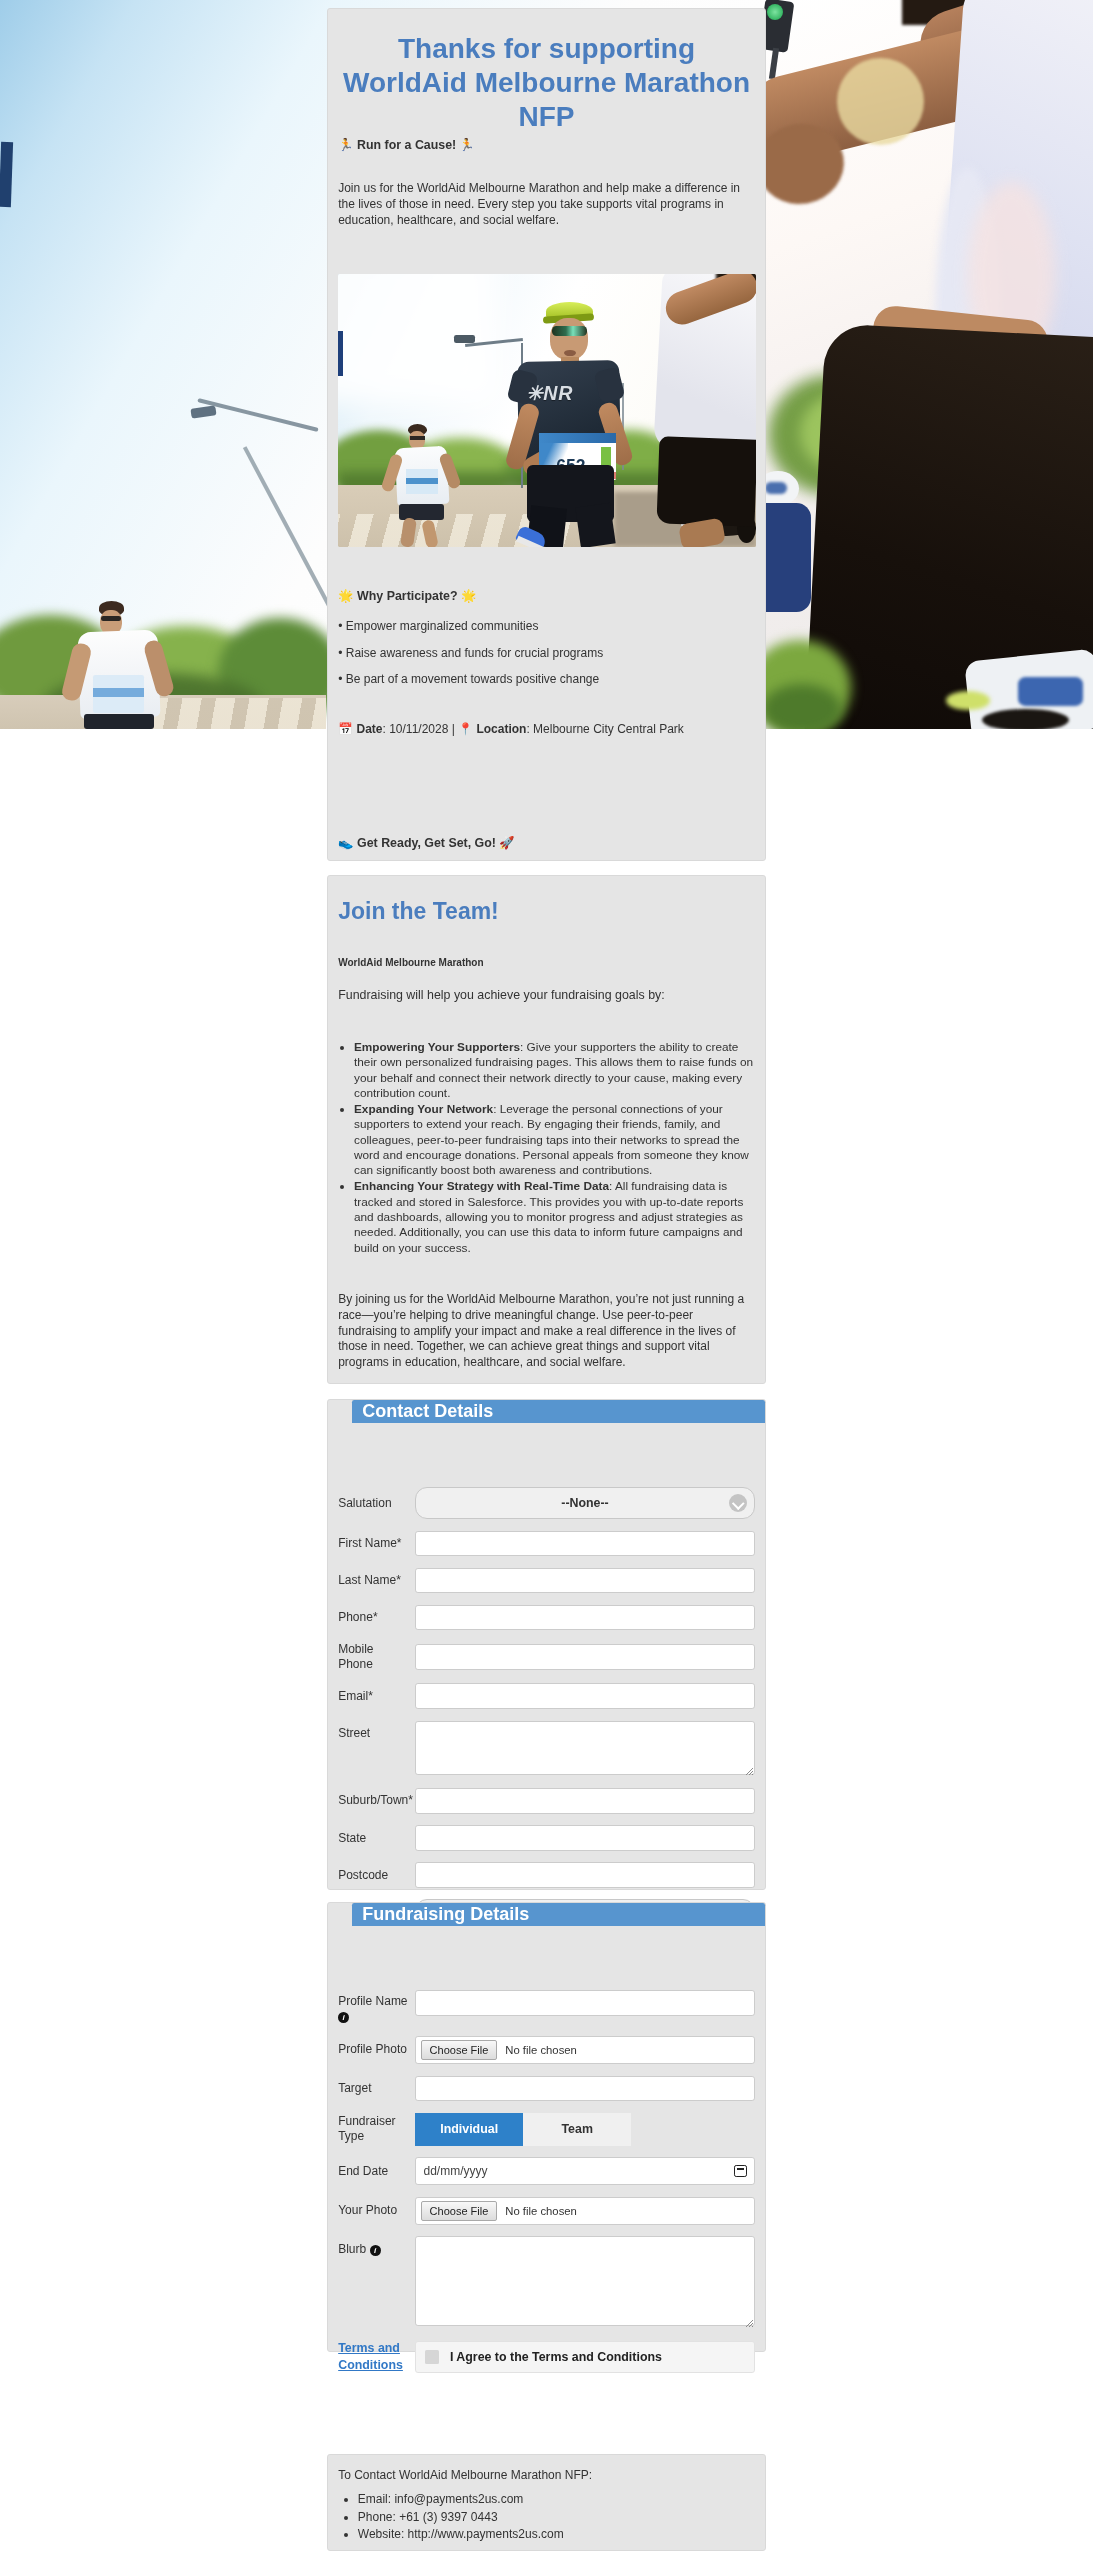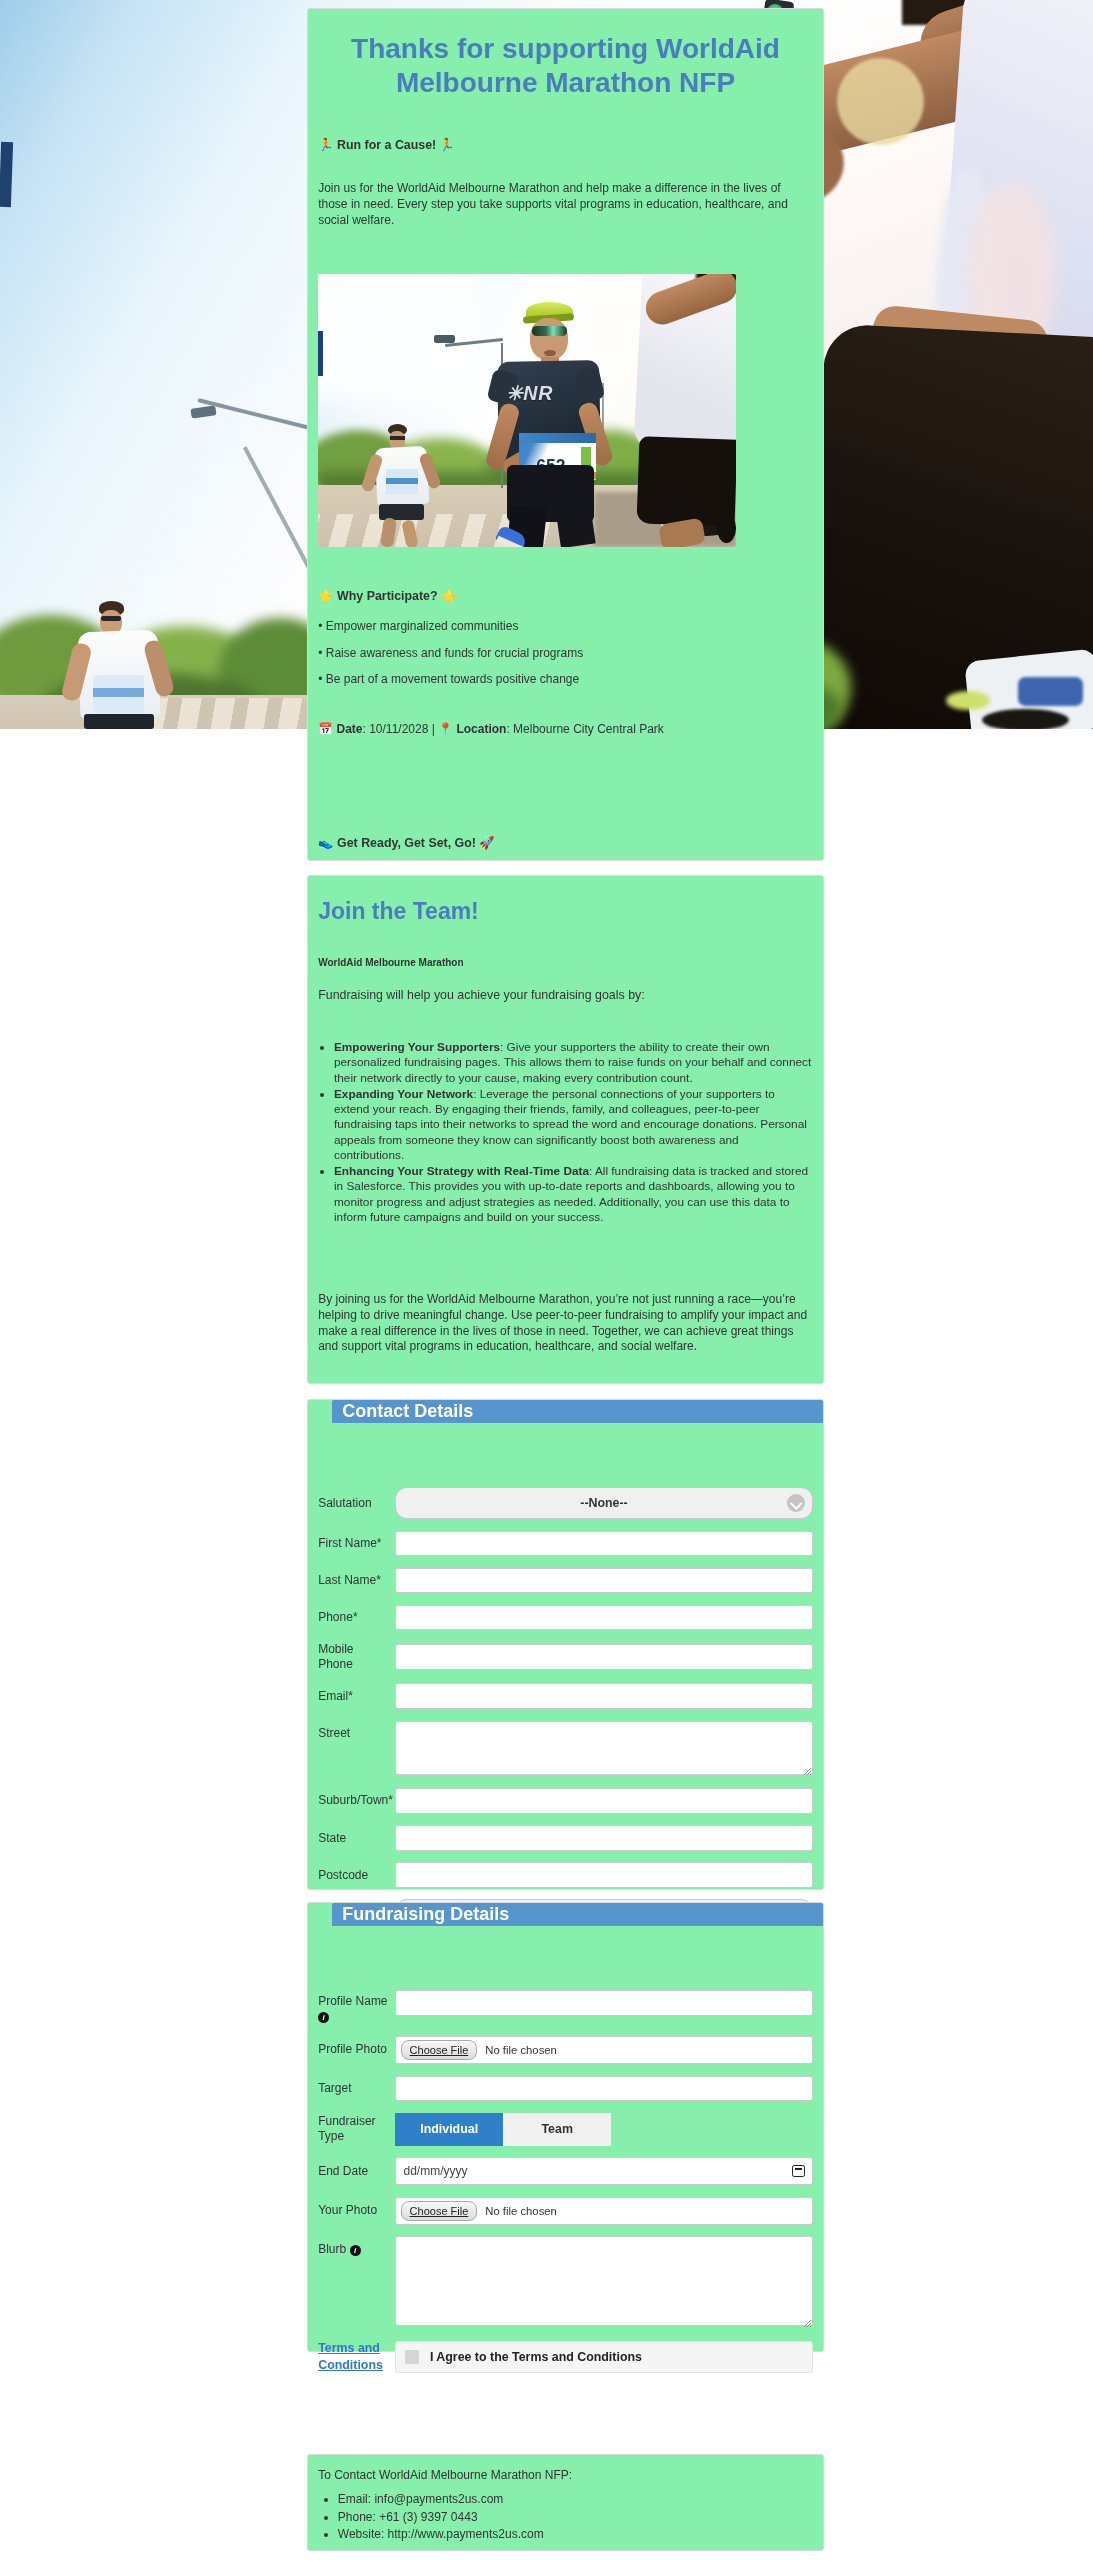--- a/index.html
+++ b/index.html
@@ -1,21 +1,21 @@
 <!DOCTYPE html>
 <html style="font-size:11.6px"><head>
 <meta charset="utf-8">
 <style>
   * { margin:0; padding:0; box-sizing:border-box; }
   body { background:#fff; font-family:"Liberation Sans", sans-serif; color:#333; }
   .page { position:relative; width:1093px; height:2576px; background:#fff; overflow:hidden; }
   .hero-bg { position:absolute; top:0; left:0; width:1093px; height:729px; overflow:hidden;
     background:linear-gradient(120deg,#9fcde9 0%,#c6e3f4 9%,#eaf6fc 22%,#fdfdfd 42%,#ffffff 60%,#faf6f3 100%); }
   .s { position:absolute; }
-  .card { position:absolute; left:307px; width:517px; background:#86efac; border:0.7px solid #d9d9d9; border-radius:2.9px; }
+  .card { position:absolute; left:327px; width:439px; background:#e5e5e5; border:0.7px solid #d9d9d9; border-radius:2.9px; }
   .secbar { height:23px; background:#5795cf; color:#fff; font-weight:bold; font-size:18px; line-height:23px; padding-left:10.2px; border-radius:2.2px 2.2px 0 0;margin-left:24px; }
   .hero-title { position:absolute; top:23px; left:7.3px; right:7.3px; text-align:center; color:#4a7dbe; font-size:28px; font-weight:bold; line-height:1.22; }
   .bold-line { font-weight:bold; font-size:12.4px; color:#333; }
   .para { font-size:12px; line-height:1.32; color:#333; }
   .photo { position:absolute; top:265px; left:10.2px; width:418px; height:273px; overflow:hidden; border-radius:1.5px;
     background:linear-gradient(115deg,#cfe7f4 0%,#eef7fc 18%,#ffffff 45%,#fdfcf8 72%,#f7f3ec 100%); }
   .team-heading { position:absolute; top:22px; left:10.2px; color:#4a7dbe; font-size:23px; font-weight:bold; }
   .team-sub { position:absolute; top:81px; left:10.2px; font-size:10px; font-weight:bold; }
   .team-ul { position:absolute; top:164px; left:26px; right:11.6px; }
   .team-ul li { font-size:11.8px; line-height:1.3; margin-bottom:0.7px; }
@@ -25,21 +25,21 @@
   .flabel { width:77px; min-width:77px; font-size:12px; color:#333; padding-right:4.4px; line-height:1.25; }
   .fctrl { flex:1; position:relative; }
   .inp { width:100%; height:25.5px; border:0.7px solid #ccc; border-radius:2.9px; background:#fff; font-size:11.6px; padding:0 5.8px; font-family:inherit; }
   .txta { width:100%; border:0.7px solid #ccc; border-radius:2.9px; background:#fff; resize:none; position:relative; }
   .grip { position:absolute; right:1.5px; bottom:1.5px; width:8px; height:8px;
     background:repeating-linear-gradient(135deg, rgba(0,0,0,0) 0 1.5px, #888 1.5px 2.2px); clip-path:polygon(100% 0,100% 100%,0 100%); }
   .selbox { height:32px; background:#f0f0f0; border:0.7px solid #c8c8c8; border-radius:12px; display:flex; align-items:center; justify-content:center; position:relative; font-weight:bold; font-size:12.4px; color:#333; cursor:pointer; }
   .chev { position:absolute; right:6.5px; width:18px; height:18px; border-radius:50%; background:#c4c4c4; }
   .chev::after { content:""; position:absolute; left:5.1px; top:5.1px; width:6.5px; height:6.5px; border-right:2.2px solid #fff; border-bottom:2.2px solid #fff; transform:rotate(45deg); }
   .filebox { height:28px; border:0.7px solid #ccc; border-radius:2.9px; background:#fff; display:flex; align-items:center; padding:0 4.4px; }
-  .filebtn { background:linear-gradient(#f8f8f8,#dcdcdc); border:0.7px solid #a9a9a9; border-radius:8px; padding:2.9px 8px; font-size:11px; color:#222; cursor:pointer;text-decoration:underline; }
+  .filebtn { background:linear-gradient(#f8f8f8,#dcdcdc); border:0.7px solid #a9a9a9; border-radius:2px; padding:2.9px 8px; font-size:11px; color:#222; cursor:pointer; }
   .filetxt { margin-left:8px; font-size:11.3px; color:#333; }
   .datebox { height:28px; border:0.7px solid #ccc; border-radius:2.9px; background:#fff; display:flex; align-items:center; padding:0 7.3px; font-size:12px; color:#444; }
   .calicon { margin-left:auto; width:12.4px; height:11.6px; border:1.5px solid #222; border-radius:2.2px; position:relative; }
   .calicon::before { content:""; position:absolute; top:1.5px; left:1.5px; right:1.5px; height:2.2px; background:#222; }
   .seg { display:flex; }
   .segbtn { width:108px; height:33px; display:flex; align-items:center; justify-content:center; font-weight:bold; font-size:12.4px; cursor:pointer; }
   .seg-on { background:#2e81c9; color:#fff; }
   .seg-off { background:#f0f0f0; color:#333; }
   .agree { height:32px; background:#f5f5f5; border:0.7px solid #e2e2e2; border-radius:2.9px; display:flex; align-items:center; padding:0 8.7px; font-weight:bold; font-size:12.4px; color:#222; }
   .cb { width:14px; height:14px; background:#d6d6d6; border-radius:1.5px; margin-right:11px; cursor:pointer; }

